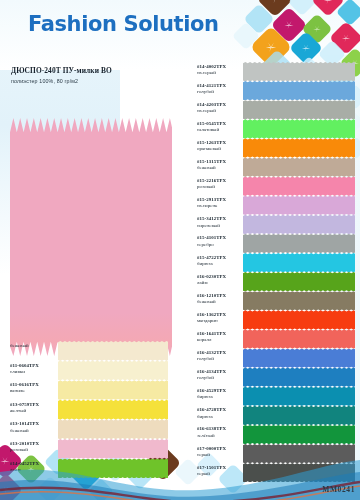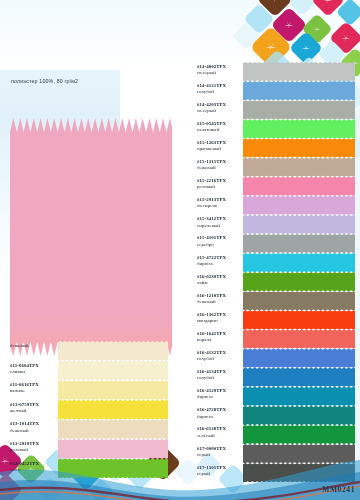--- a/index.html
+++ b/index.html
@@ -289,21 +289,23 @@
             <path d="M12 12 L3 13 L11 14 Z"></path>
             <path d="M12 12 L21 13 L13 14 Z"></path>
             <path d="M12 12 L9 21 L12 14 Z"></path>
           </g>
         </svg>
       </div>
       <div class="tile" style="left: 40px; top: 480px; width: 20px; height: 20px; background: rgb(207, 238, 251); opacity: 0.8;"></div>
       <div class="tile" style="left: 92px; top: 482px; width: 18px; height: 18px; background: rgb(166, 223, 245); opacity: 0.75;"></div>
     </div>
 
-
+  <div class="brand">Fashion Solution</div>
+
+  <div class="article-name">ДЮСПО-240Т ПУ-милки ВО</div>
   <div class="article-spec">полиэстер 100%,   80 гр/м2</div>
 
   <div id="main-swatch" class="sw">
     <div class="fill zig" id="main-swatch-fill" style="background: linear-gradient(rgb(240, 168, 192) 0%, rgb(240, 168, 192) 82%, rgb(244, 168, 180) 94%, rgb(240, 168, 192) 100%);"></div>
   </div>
 
   <div id="left-col">
       <div class="sw" style="left: 58px; top: 341px; width: 110px; height: 19.9px;">
         <div class="chip zig" style="background: rgb(244, 233, 207);"></div>
       </div>

